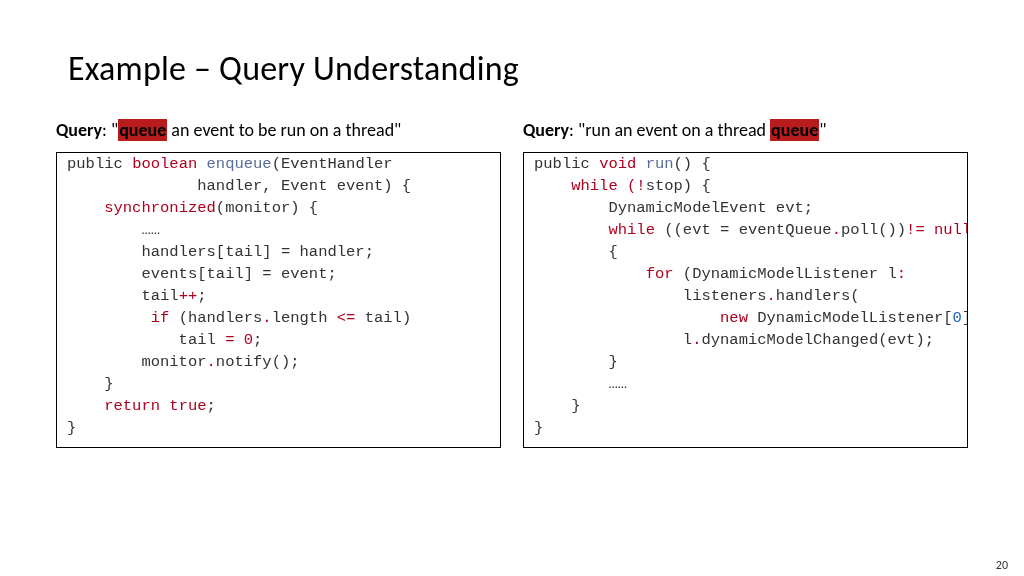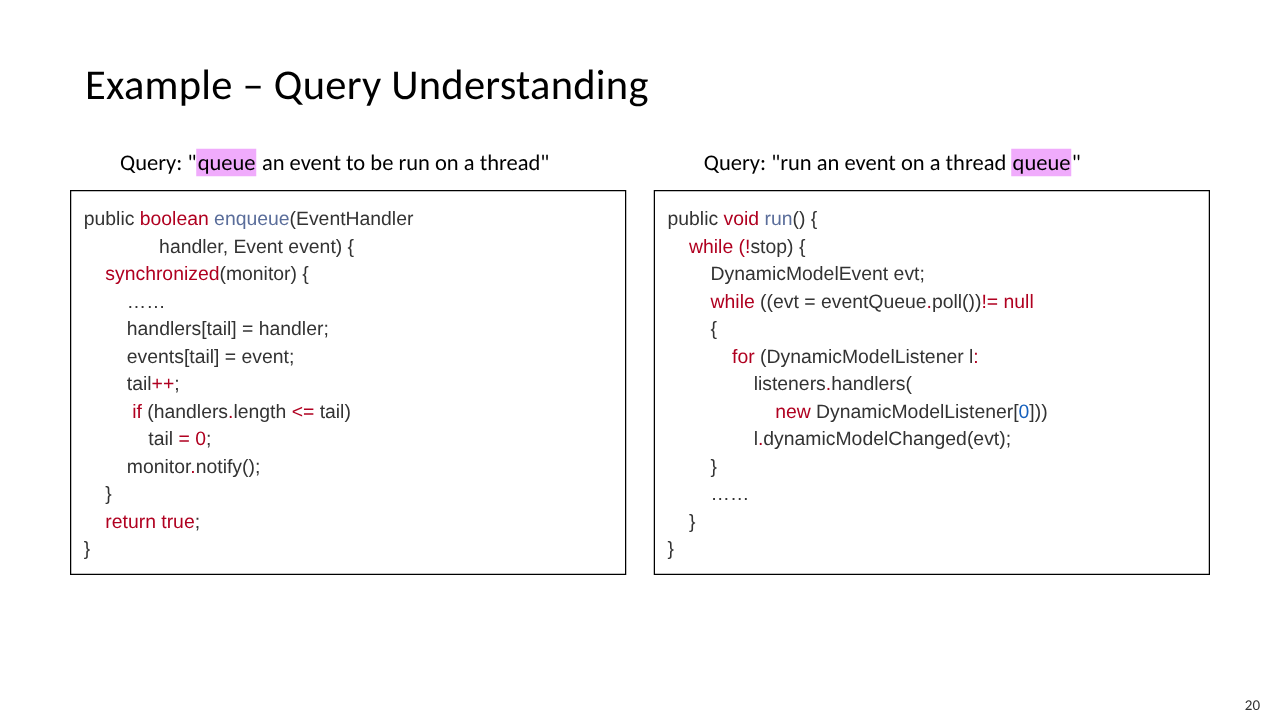--- a/index.html
+++ b/index.html
@@ -25,30 +25,30 @@
   }
   .col {
     flex: 1;
     min-width: 0;
   }
   .query-line {
     font-size: 18px;
     margin-bottom: 10px;
     line-height: 1.3;
   }
-  .qb { font-weight: 400; margin-left: 40px; }
+  .qb { font-weight: 700; }
   .qh {
-    font-weight: 400;
-    background: #f0abfc;
+    font-weight: 700;
+    background: #b91c1c;
     padding: 0 1px;
   }
   .code-box {
     border: 1.2px solid #000;
-    padding: 12px 10px 8px 10px;
-    font-family: Liberation Sans, sans-serif;
+    padding: 0 10px 8px 10px;
+    font-family: Liberation Mono, monospace;
     font-size: 15.5px;
     line-height: 1.42;
     color: #333;
     white-space: pre;
     overflow: hidden;
   }
   .kw  { color: #b00020; }   
   .fn  { color: #5a6d9a; }   
   .pn  { color: #b00020; }   
   .num { color: #1560bd; }   

